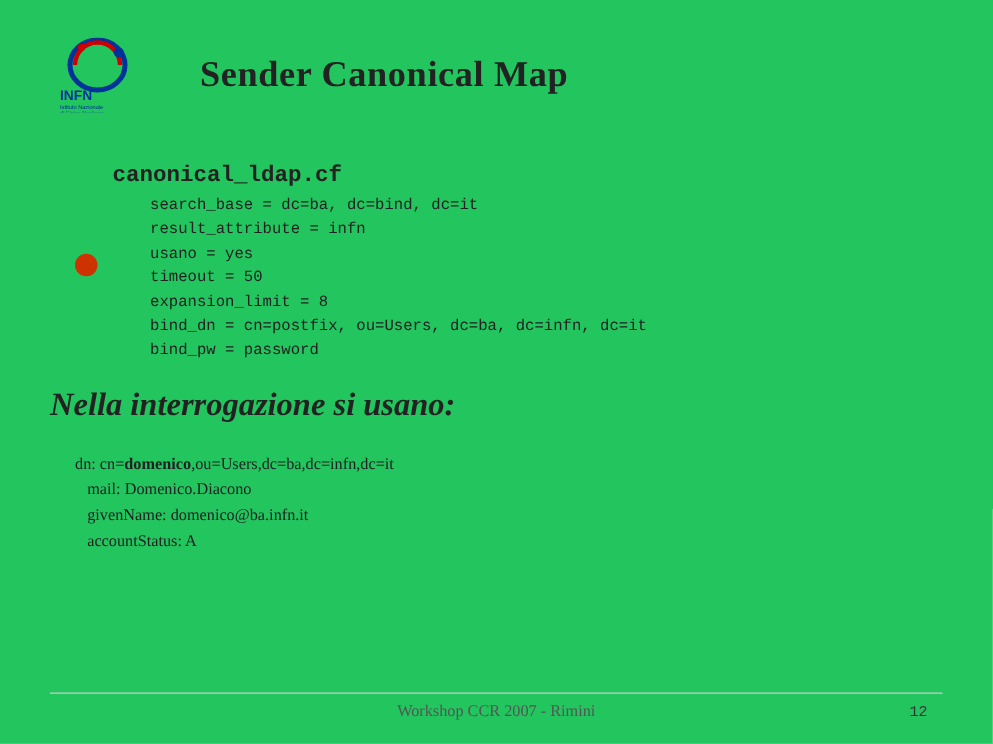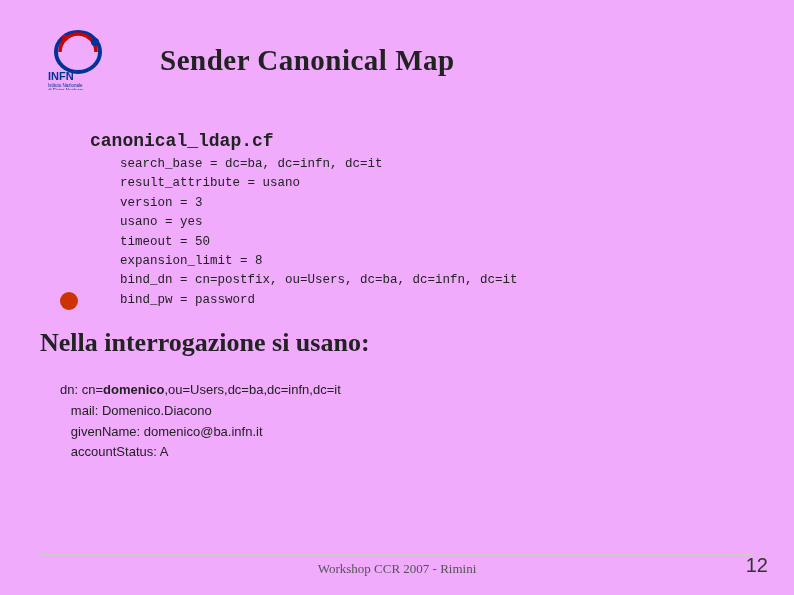--- a/index.html
+++ b/index.html
@@ -9,21 +9,21 @@
       height: 595px;
       background: #f5f5e8;
       font-family: 'Times New Roman', Times, serif;
       position: relative;
       overflow: hidden;
     }
 
     .slide {
       width: 794px;
       height: 595px;
-      background: #f0abfc;
+      background: #22c55e;
       position: relative;
       padding: 30px 40px 18px 40px;
     }
 
     
     .header {
       display: flex;
       align-items: center;
       margin-bottom: 30px;
     }
@@ -51,21 +51,21 @@
     }
 
     
     .bullet-section {
       margin-left: 20px;
       margin-bottom: 18px;
     }
 
     .bullet-item {
       display: flex;
-      align-items: flex-end;
+      align-items: center;
       margin-bottom: 6px;
       margin-top: 41px;
     }
 
     .bullet-icon {
       width: 18px;
       height: 18px;
       background: #cc3300;
       border-radius: 50%;
       margin-right: 12px;
@@ -91,24 +91,25 @@
     }
 
     
     .section-heading {
       font-size: 26px;
       font-family: 'Times New Roman', Times, serif;
       color: #222;
       margin-top: 14px;
       margin-bottom: 10px;
       margin-left: 0px;
+      font-style: italic;
     }
 
     .query-block {
-      font-family: Liberation Sans, sans-serif;
+      font-family: Liberation Serif, serif;
       font-size: 13px;
       color: #222;
       line-height: 1.6;
       margin-left: 20px;
       margin-top: 22px;
     }
 
     
     .footer {
       position: absolute;
@@ -123,24 +124,24 @@
     .footer-text {
       font-size: 13px;
       color: #555;
       font-family: 'Times New Roman', Times, serif;
       margin-top: 10px;
     }
 
     .page-number {
       position: absolute;
       bottom: 18px;
-      right: 26px;
-      font-size: 20px;
+      right: 52px;
+      font-size: 12px;
       color: #333;
-      font-family: Liberation Sans, sans-serif;
+      font-family: Liberation Mono, monospace;
     }
 
     .divider-line {
       position: absolute;
       bottom: 40px;
       left: 40px;
       right: 40px;
       height: 1px;
       background: #ccc;
     }
@@ -169,23 +170,22 @@
     </div>
     <h1 class="title-text">Sender Canonical Map</h1>
   </div>
 
   <div class="bullet-section">
     <div class="bullet-item">
       <div class="bullet-icon"></div>
       <div>
         <div class="bullet-label">canonical_ldap.cf</div>
         <div class="code-block">
-          <div>search_base = dc=ba, dc=infn, dc=it</div>
-          <div>result_attribute = usano</div>
-          <div>version = 3</div>
+          <div>search_base = dc=ba, dc=bind, dc=it</div>
+          <div>result_attribute = infn</div>
           <div>usano = yes</div>
           <div>timeout = 50</div>
           <div>expansion_limit = 8</div>
           <div>bind_dn = cn=postfix, ou=Users, dc=ba, dc=infn, dc=it</div>
           <div>bind_pw = password</div>
         </div>
       </div>
     </div>
   </div>
 

